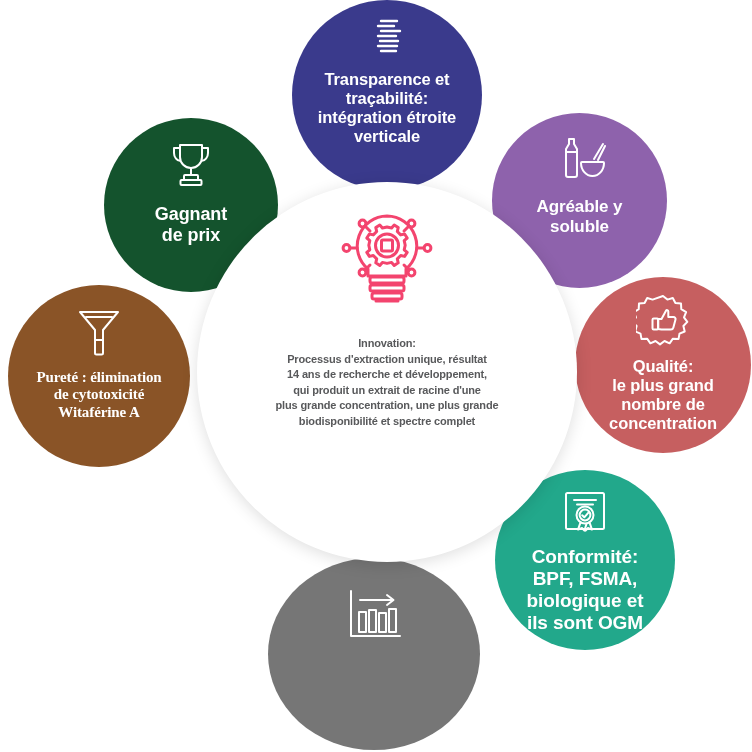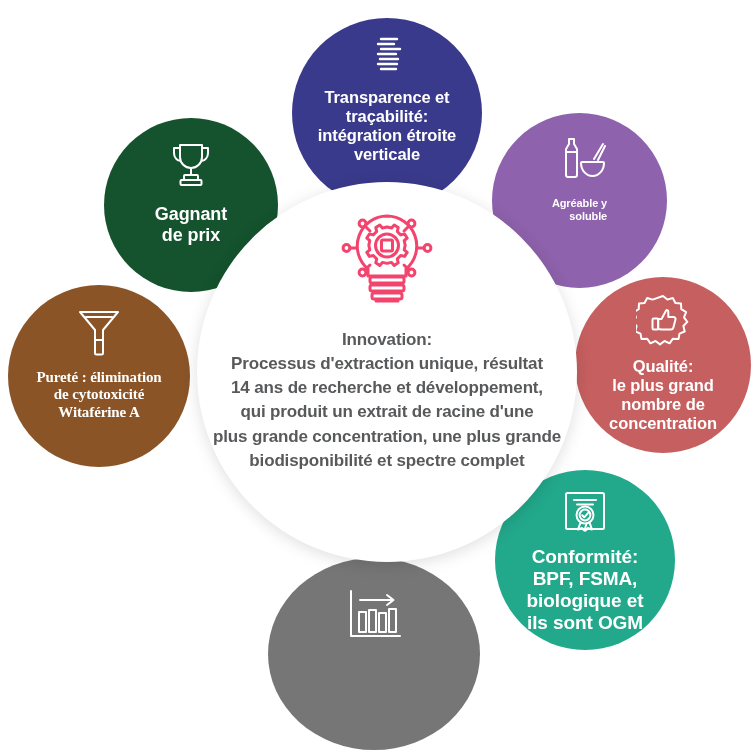--- a/index.html
+++ b/index.html
@@ -41,27 +41,27 @@
   }
   .petal .petal-label {
     font-weight: bold;
     line-height: 1.16;
     letter-spacing: -0.1px;
     white-space: pre-line;
     padding: 0 4px;
   }
 
   
-  #petal-transparence { left: 292px; top: 18px;   width: 190px; height: 190px; z-index: 4; }
+  #petal-transparence { left: 292px; top: 0;   width: 190px; height: 190px; z-index: 4; }
   #petal-transparence .petal-icon { margin-top: 16px; }
   #petal-transparence .petal-label { margin-top: 10px; font-size: 16.5px; }
 
   #petal-agreable { left: 492px; top: 113px; width: 175px; height: 175px; z-index: 3; }
   #petal-agreable .petal-icon { margin-top: 22px; }
-  #petal-agreable .petal-label { margin-top: 16px; font-size: 11px; text-align: right; }
+  #petal-agreable .petal-label { margin-top: 16px; font-size: 17px; }
 
   #petal-qualite { left: 575px; top: 277px; width: 176px; height: 176px; z-index: 3; }
   #petal-qualite .petal-icon { margin-top: 16px; }
   #petal-qualite .petal-label { margin-top: 10px; font-size: 16.5px; }
 
   #petal-conformite { left: 495px; top: 470px; width: 180px; height: 180px; z-index: 3; }
   #petal-conformite .petal-icon { margin-top: 18px; }
   #petal-conformite .petal-label { margin-top: 10px; font-size: 19px; }
 
   #petal-gras { left: 268px; top: 558px; width: 212px; height: 192px; z-index: 4; }
@@ -93,26 +93,26 @@
     z-index: 10;
     display: flex;
     flex-direction: column;
     align-items: center;
     justify-content: flex-start;
     box-sizing: border-box;
     padding-top: 24px;
   }
   #hub .hub-icon { line-height: 0; }
   #hub .hub-text {
-    margin-top: 6px;
+    margin-top: 14px;
     width: 380px;
     text-align: center;
     color: #58595b;
     font-weight: bold;
-    font-size: 17px;
+    font-size: 11px;
     line-height: 1.42;
     white-space: pre-line;
     letter-spacing: -0.15px;
   }
 </style>
 </head>
 <body>
 
 <div id="canvas">
 

